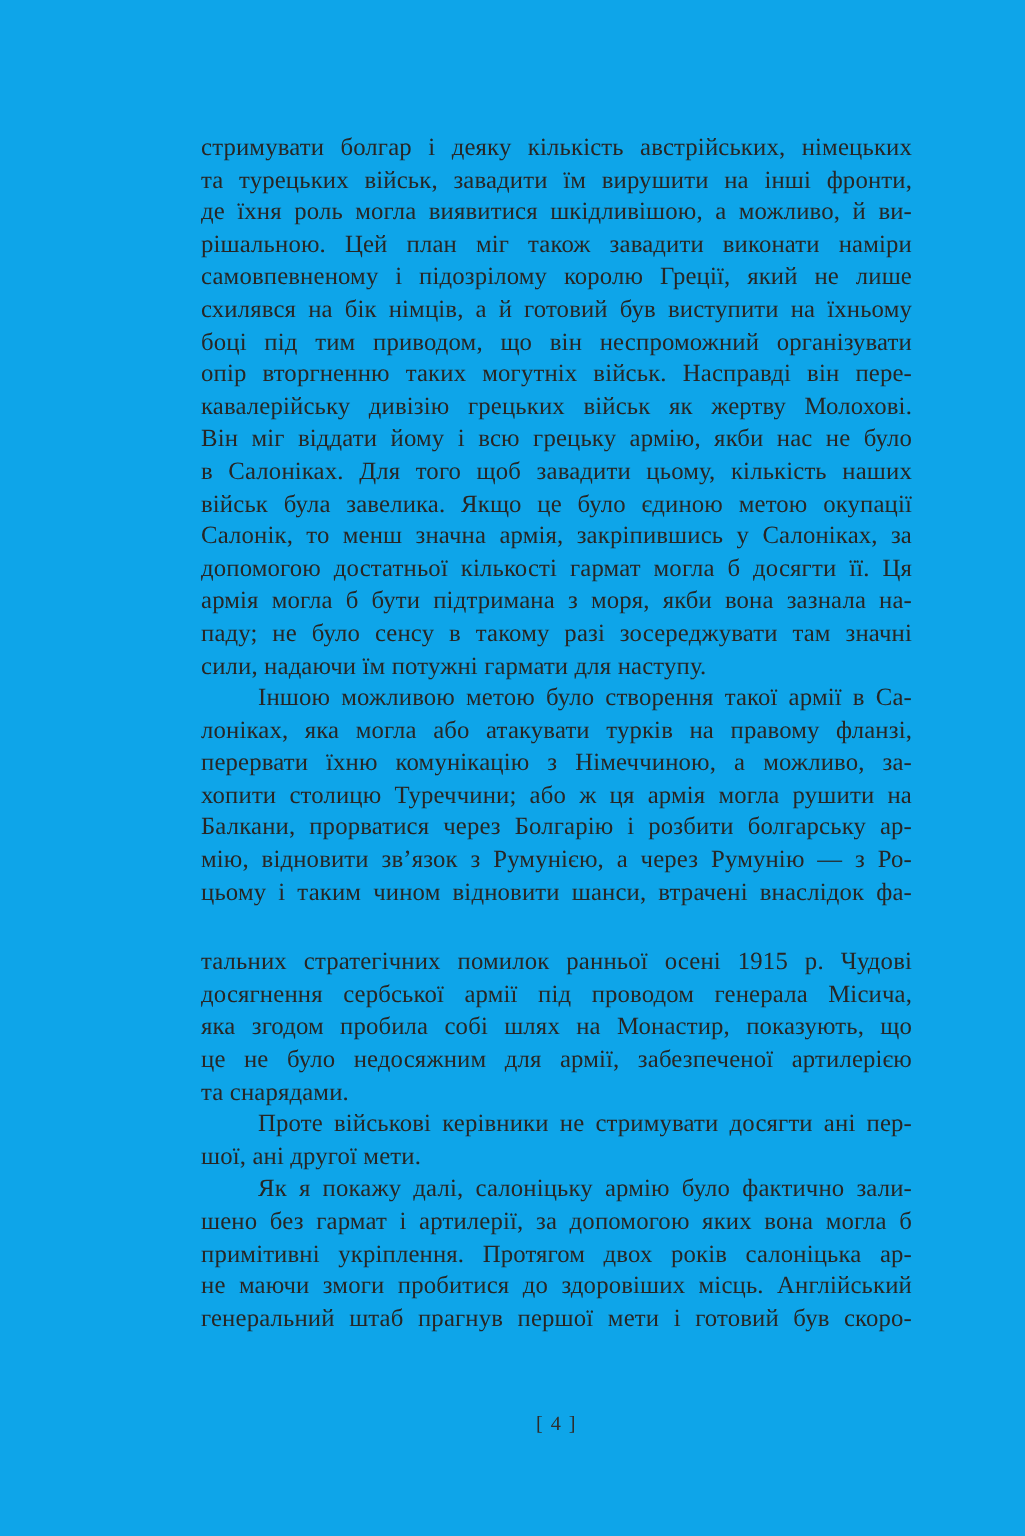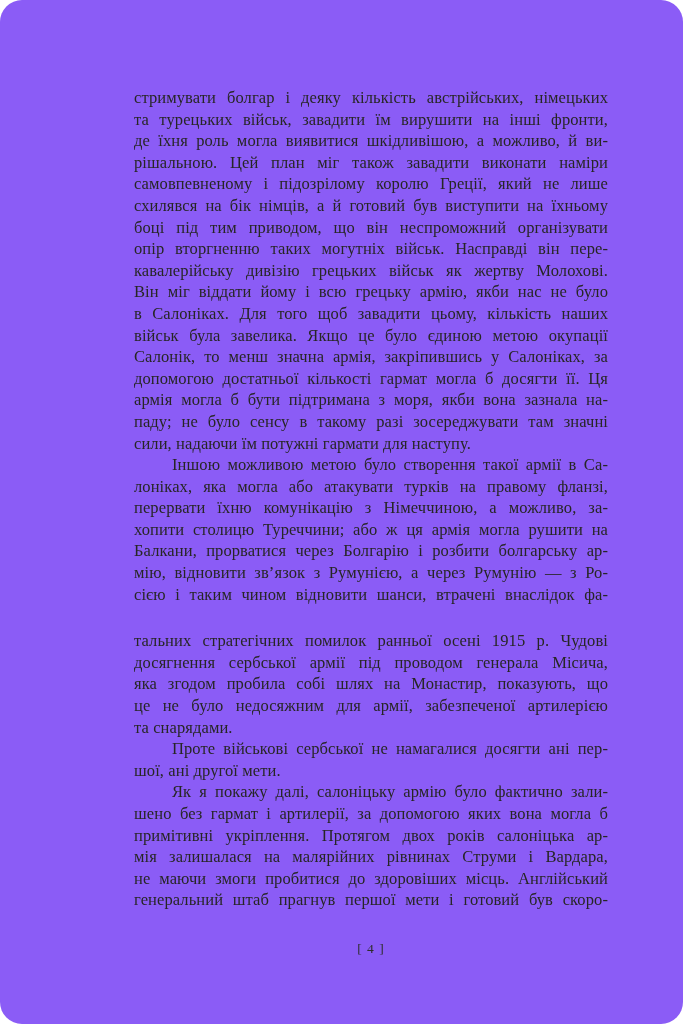--- a/index.html
+++ b/index.html
@@ -48,21 +48,21 @@
     text-align: center;
     font-size: 13.5px;
     line-height: 18px;
     color: #2e2d2b;
     letter-spacing: 1px;
   }
 </style>
 </head>
 <body>
 
-<div class="page" style="background: #8b5cf6; border-radius: 22px;">
+<div class="page" style="background: #0ea5e9;">
   <div class="text-block" id="text-block">
       <div class="paragraph">
         <div class="line" style="color: rgb(39, 38, 37);">стримувати болгар і деяку кількість австрійських, німецьких</div>
         <div class="line" style="color: rgb(39, 38, 37);">та турецьких військ, завадити їм вирушити на інші фронти,</div>
         <div class="line" style="color: rgb(39, 38, 37);">де їхня роль могла виявитися шкідливішою, а можливо, й ви-</div>
         <div class="line" style="color: rgb(39, 38, 37);">рішальною. Цей план міг також завадити виконати наміри</div>
         <div class="line" style="color: rgb(39, 38, 37);">самовпевненому і підозрілому королю Греції, який не лише</div>
         <div class="line" style="color: rgb(39, 38, 37);">схилявся на бік німців, а й готовий був виступити на їхньому</div>
         <div class="line" style="color: rgb(39, 38, 37);">боці під тим приводом, що він неспроможний організувати</div>
         <div class="line" style="color: rgb(39, 38, 37);">опір вторгненню таких могутніх військ. Насправді він пере-</div>
@@ -76,34 +76,33 @@
         <div class="line" style="color: rgb(39, 38, 37);">паду; не було сенсу в такому разі зосереджувати там значні</div>
         <div class="line para-end" style="color: rgb(39, 38, 37);">сили, надаючи їм потужні гармати для наступу.</div>
       </div>
       <div class="paragraph">
         <div class="line indent" style="color: rgb(39, 38, 37);">Іншою можливою метою було створення такої армії в Са-</div>
         <div class="line" style="color: rgb(39, 38, 37);">лоніках, яка могла або атакувати турків на правому фланзі,</div>
         <div class="line" style="color: rgb(39, 38, 37);">перервати їхню комунікацію з Німеччиною, а можливо, за-</div>
         <div class="line" style="color: rgb(39, 38, 37);">хопити столицю Туреччини; або ж ця армія могла рушити на</div>
         <div class="line" style="color: rgb(39, 38, 37);">Балкани, прорватися через Болгарію і розбити болгарську ар-</div>
         <div class="line" style="color: rgb(39, 38, 37);">мію, відновити зв’язок з Румунією, а через Румунію — з Ро-</div>
-        <div class="line" style="color: rgb(39, 38, 37);">сією і таким чином відновити шанси, втрачені внаслідок фа-</div>
+        <div class="line" style="color: rgb(39, 38, 37);">цьому і таким чином відновити шанси, втрачені внаслідок фа-</div>
         <div class="line" style="color: rgb(39, 38, 37); margin-top: 25px;">тальних стратегічних помилок ранньої осені 1915 р. Чудові</div>
         <div class="line" style="color: rgb(39, 38, 37);">досягнення сербської армії під проводом генерала Місича,</div>
         <div class="line" style="color: rgb(39, 38, 37);">яка згодом пробила собі шлях на Монастир, показують, що</div>
         <div class="line" style="color: rgb(39, 38, 37);">це не було недосяжним для армії, забезпеченої артилерією</div>
         <div class="line para-end" style="color: rgb(39, 38, 37);">та снарядами.</div>
       </div>
       <div class="paragraph">
-        <div class="line indent" style="color: rgb(39, 38, 37);">Проте військові сербської не намагалися досягти ані пер-</div>
+        <div class="line indent" style="color: rgb(39, 38, 37);">Проте військові керівники не стримувати досягти ані пер-</div>
         <div class="line para-end" style="color: rgb(39, 38, 37);">шої, ані другої мети.</div>
       </div>
       <div class="paragraph">
         <div class="line indent" style="color: rgb(39, 38, 37);">Як я покажу далі, салоніцьку армію було фактично зали-</div>
         <div class="line" style="color: rgb(39, 38, 37);">шено без гармат і артилерії, за допомогою яких вона могла б</div>
         <div class="line" style="color: rgb(39, 38, 37);">примітивні укріплення. Протягом двох років салоніцька ар-</div>
-        <div class="line" style="color: rgb(39, 38, 37);">мія залишалася на малярійних рівнинах Струми і Вардара,</div>
         <div class="line" style="color: rgb(39, 38, 37);">не маючи змоги пробитися до здоровіших місць. Англійський</div>
         <div class="line" style="color: rgb(39, 38, 37);">генеральний штаб прагнув першої мети і готовий був скоро-</div>
       </div>
     </div>
   <div class="folio">[ 4 ]</div>
 </div>
 
 </body></html>

